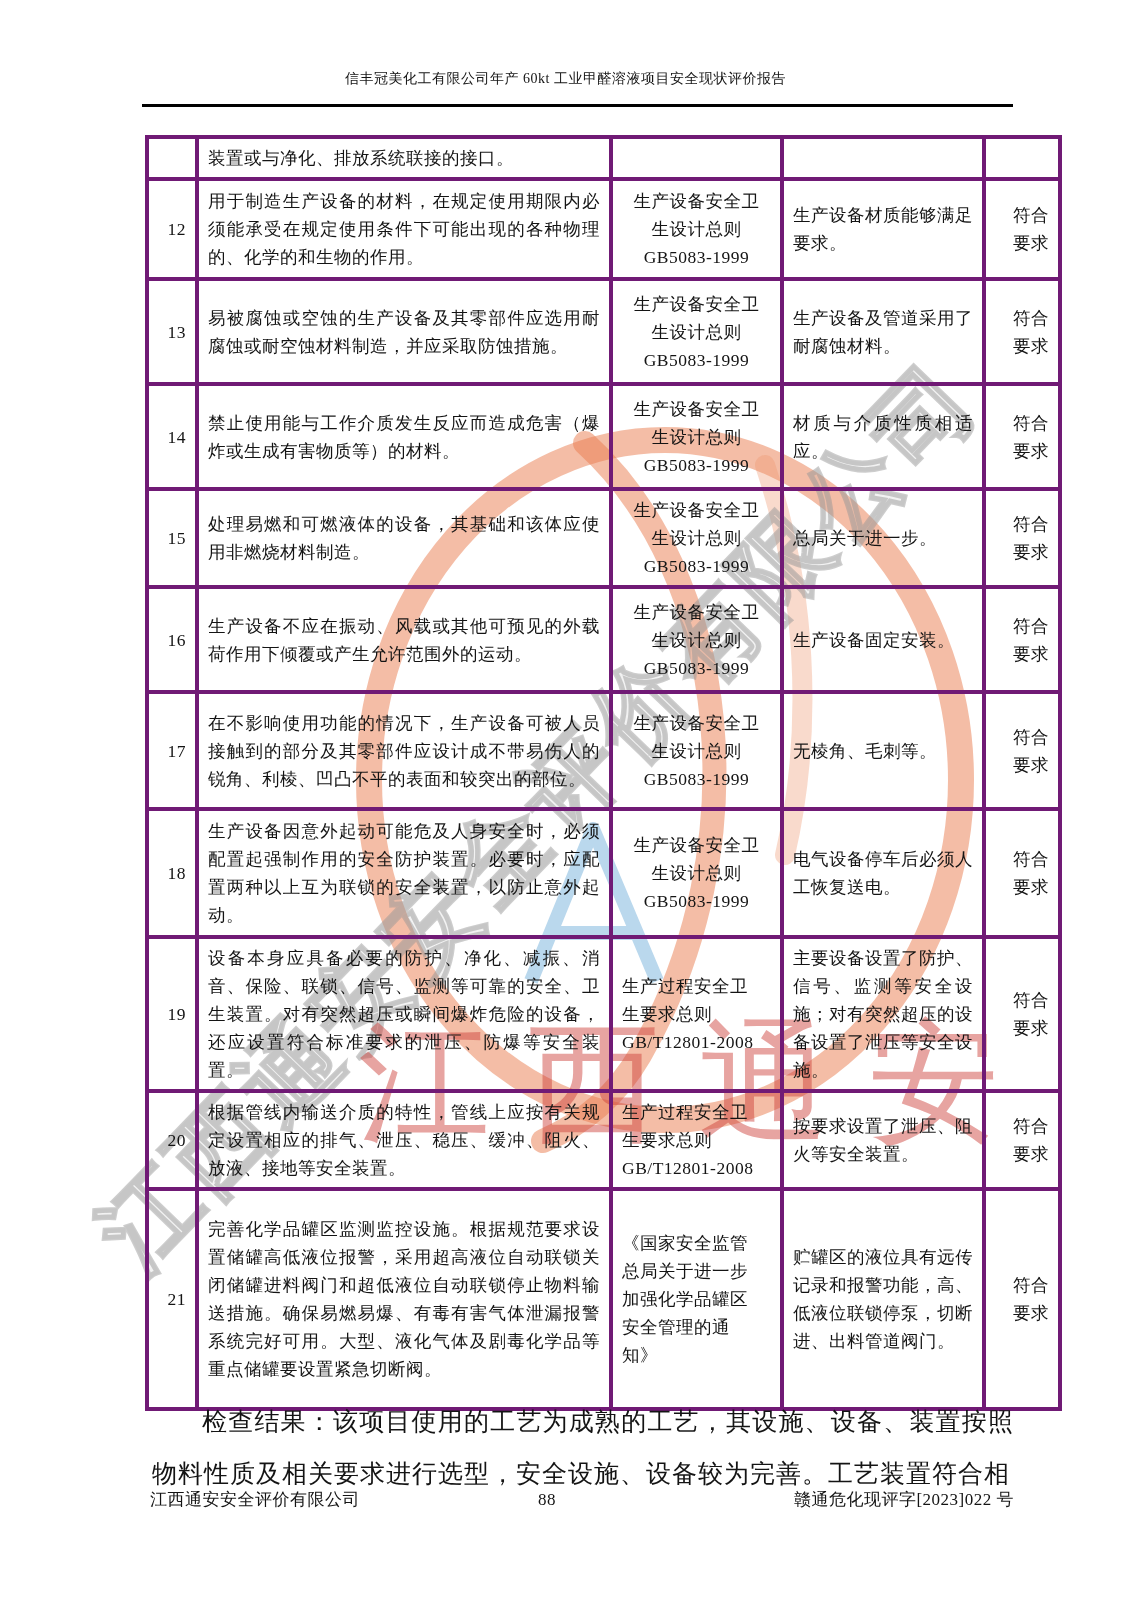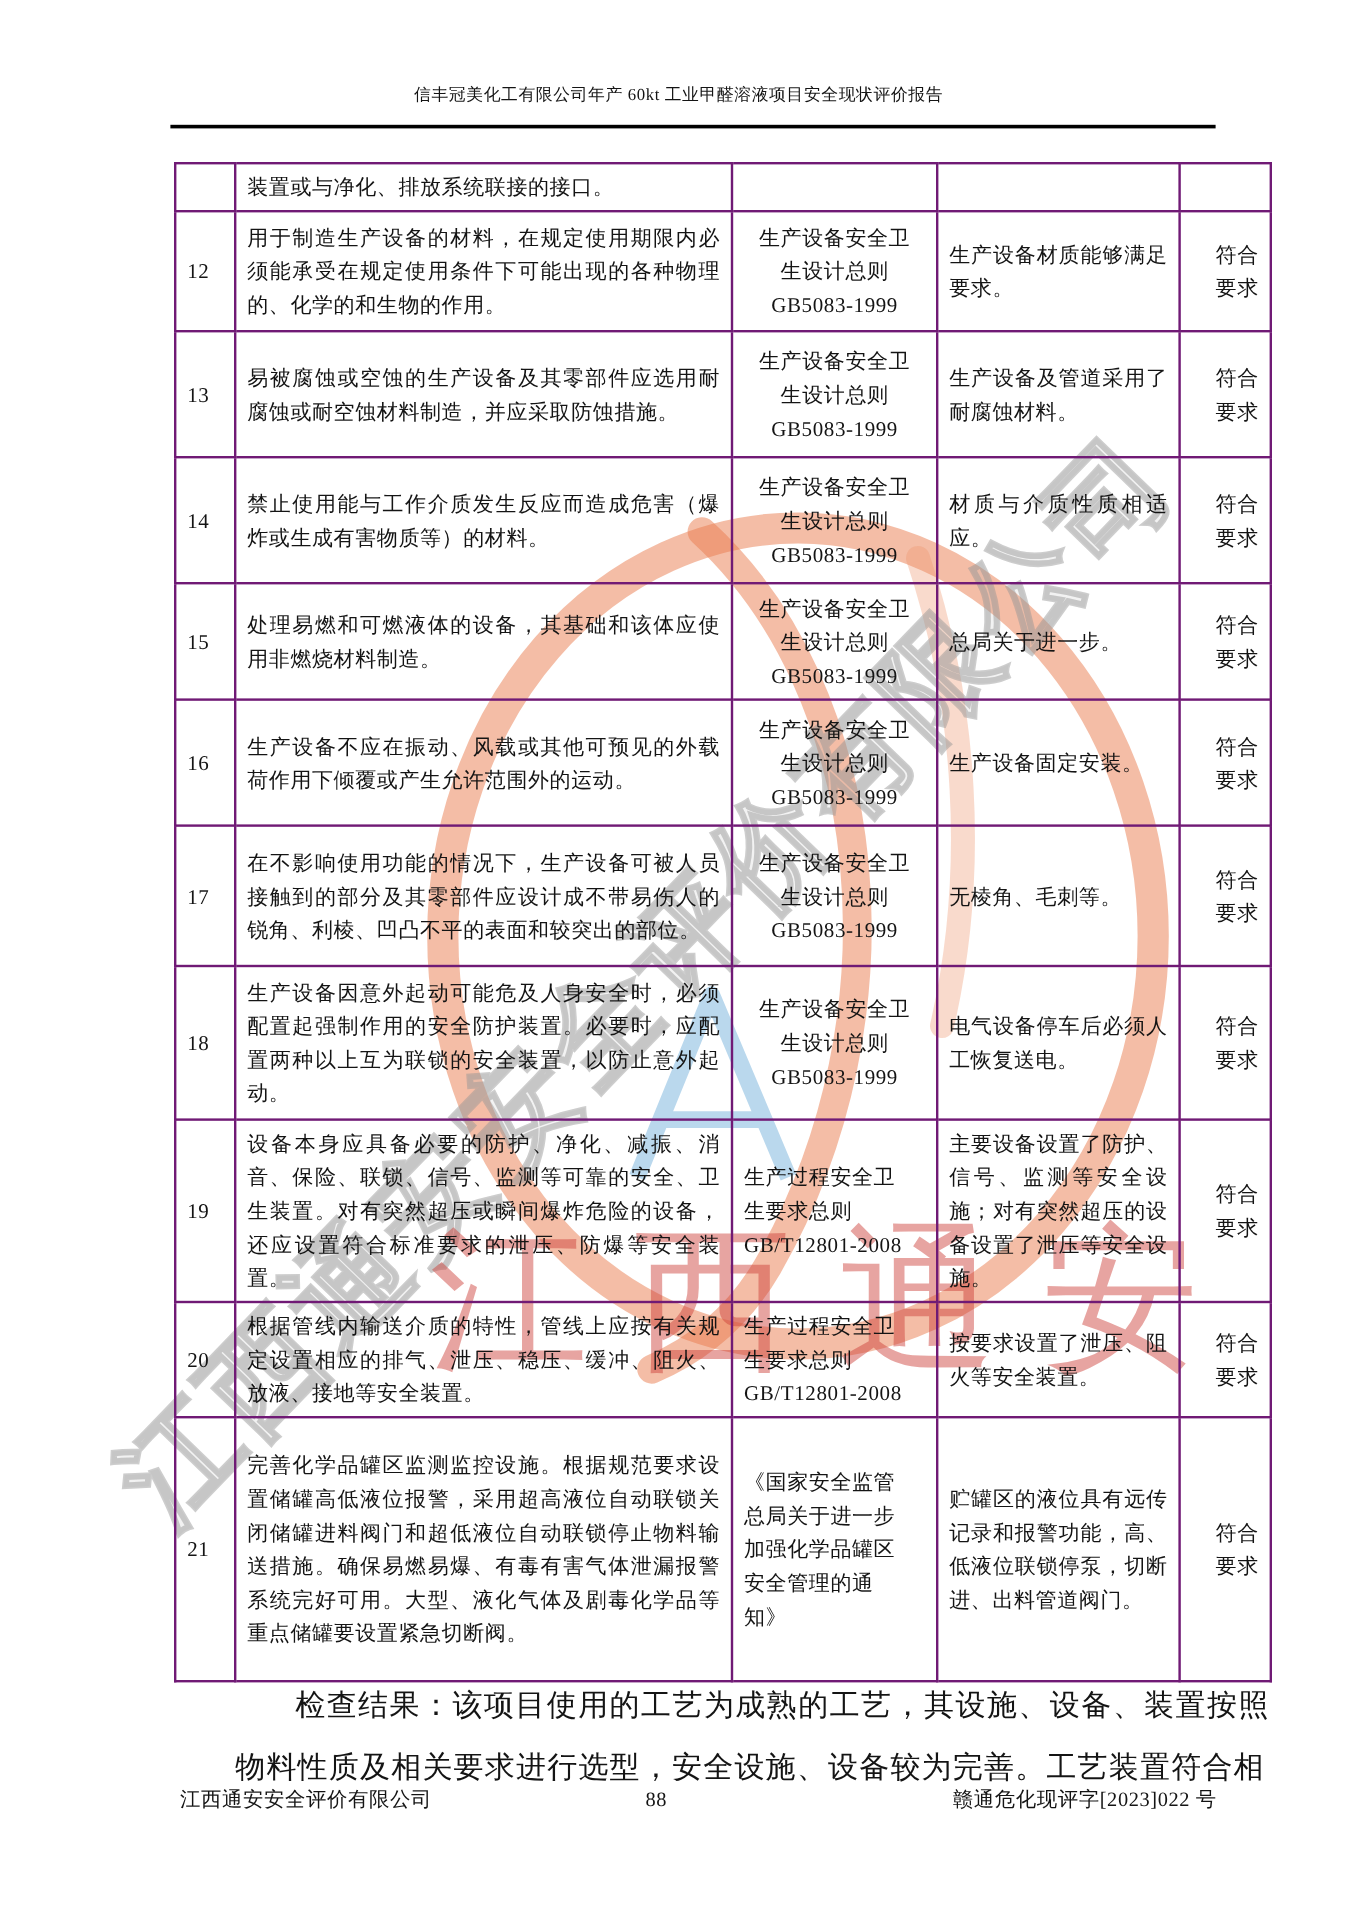--- a/index.html
+++ b/index.html
@@ -31,36 +31,35 @@
   .header-rule{
     position:absolute;top:104px;left:142px;width:871px;height:3px;
     background:#000;z-index:2;
   }
   table.compliance{
     position:absolute;top:135px;left:145px;width:913px;z-index:2;
     border-collapse:collapse;table-layout:fixed;
     font-size:17.5px;
   }
   table.compliance td{
-    border:2px solid #701a75;vertical-align:middle;
+    border:4px solid #701a75;vertical-align:middle;
     padding:5px 9px;line-height:1.6;letter-spacing:0.5px;
     overflow:hidden;
     margin-left:28px;
   }
-  td.no-cell{text-align:left;padding:5px 2px;}
+  td.no-cell{text-align:right;padding:5px 2px;}
   td.content-cell{text-align:justify;letter-spacing:1px;}
   td.standard-cell{white-space:pre-line;text-align:left;}
   td.std-center{text-align:center;}
   td.eval-cell{text-align:justify;letter-spacing:0.8px;border-radius:19px;}
   td.concl-cell{text-align:right;white-space:pre-line;padding:5px 4px;}
   .result-para{
     position:absolute;top:1396px;left:152px;width:862px;z-index:2;
     font-size:25px;line-height:2.08;text-align:justify;text-indent:2em;
     letter-spacing:1px;
-    margin-left:44px;
   }
   .footer{
     position:absolute;top:1488px;left:150px;width:864px;z-index:2;
     display:flex;justify-content:space-between;align-items:baseline;
     font-size:17px;letter-spacing:0.5px;
   }
   .footer .pgnum{transform:translateX(-30px);}
 </style>
 </head>
 <body>

